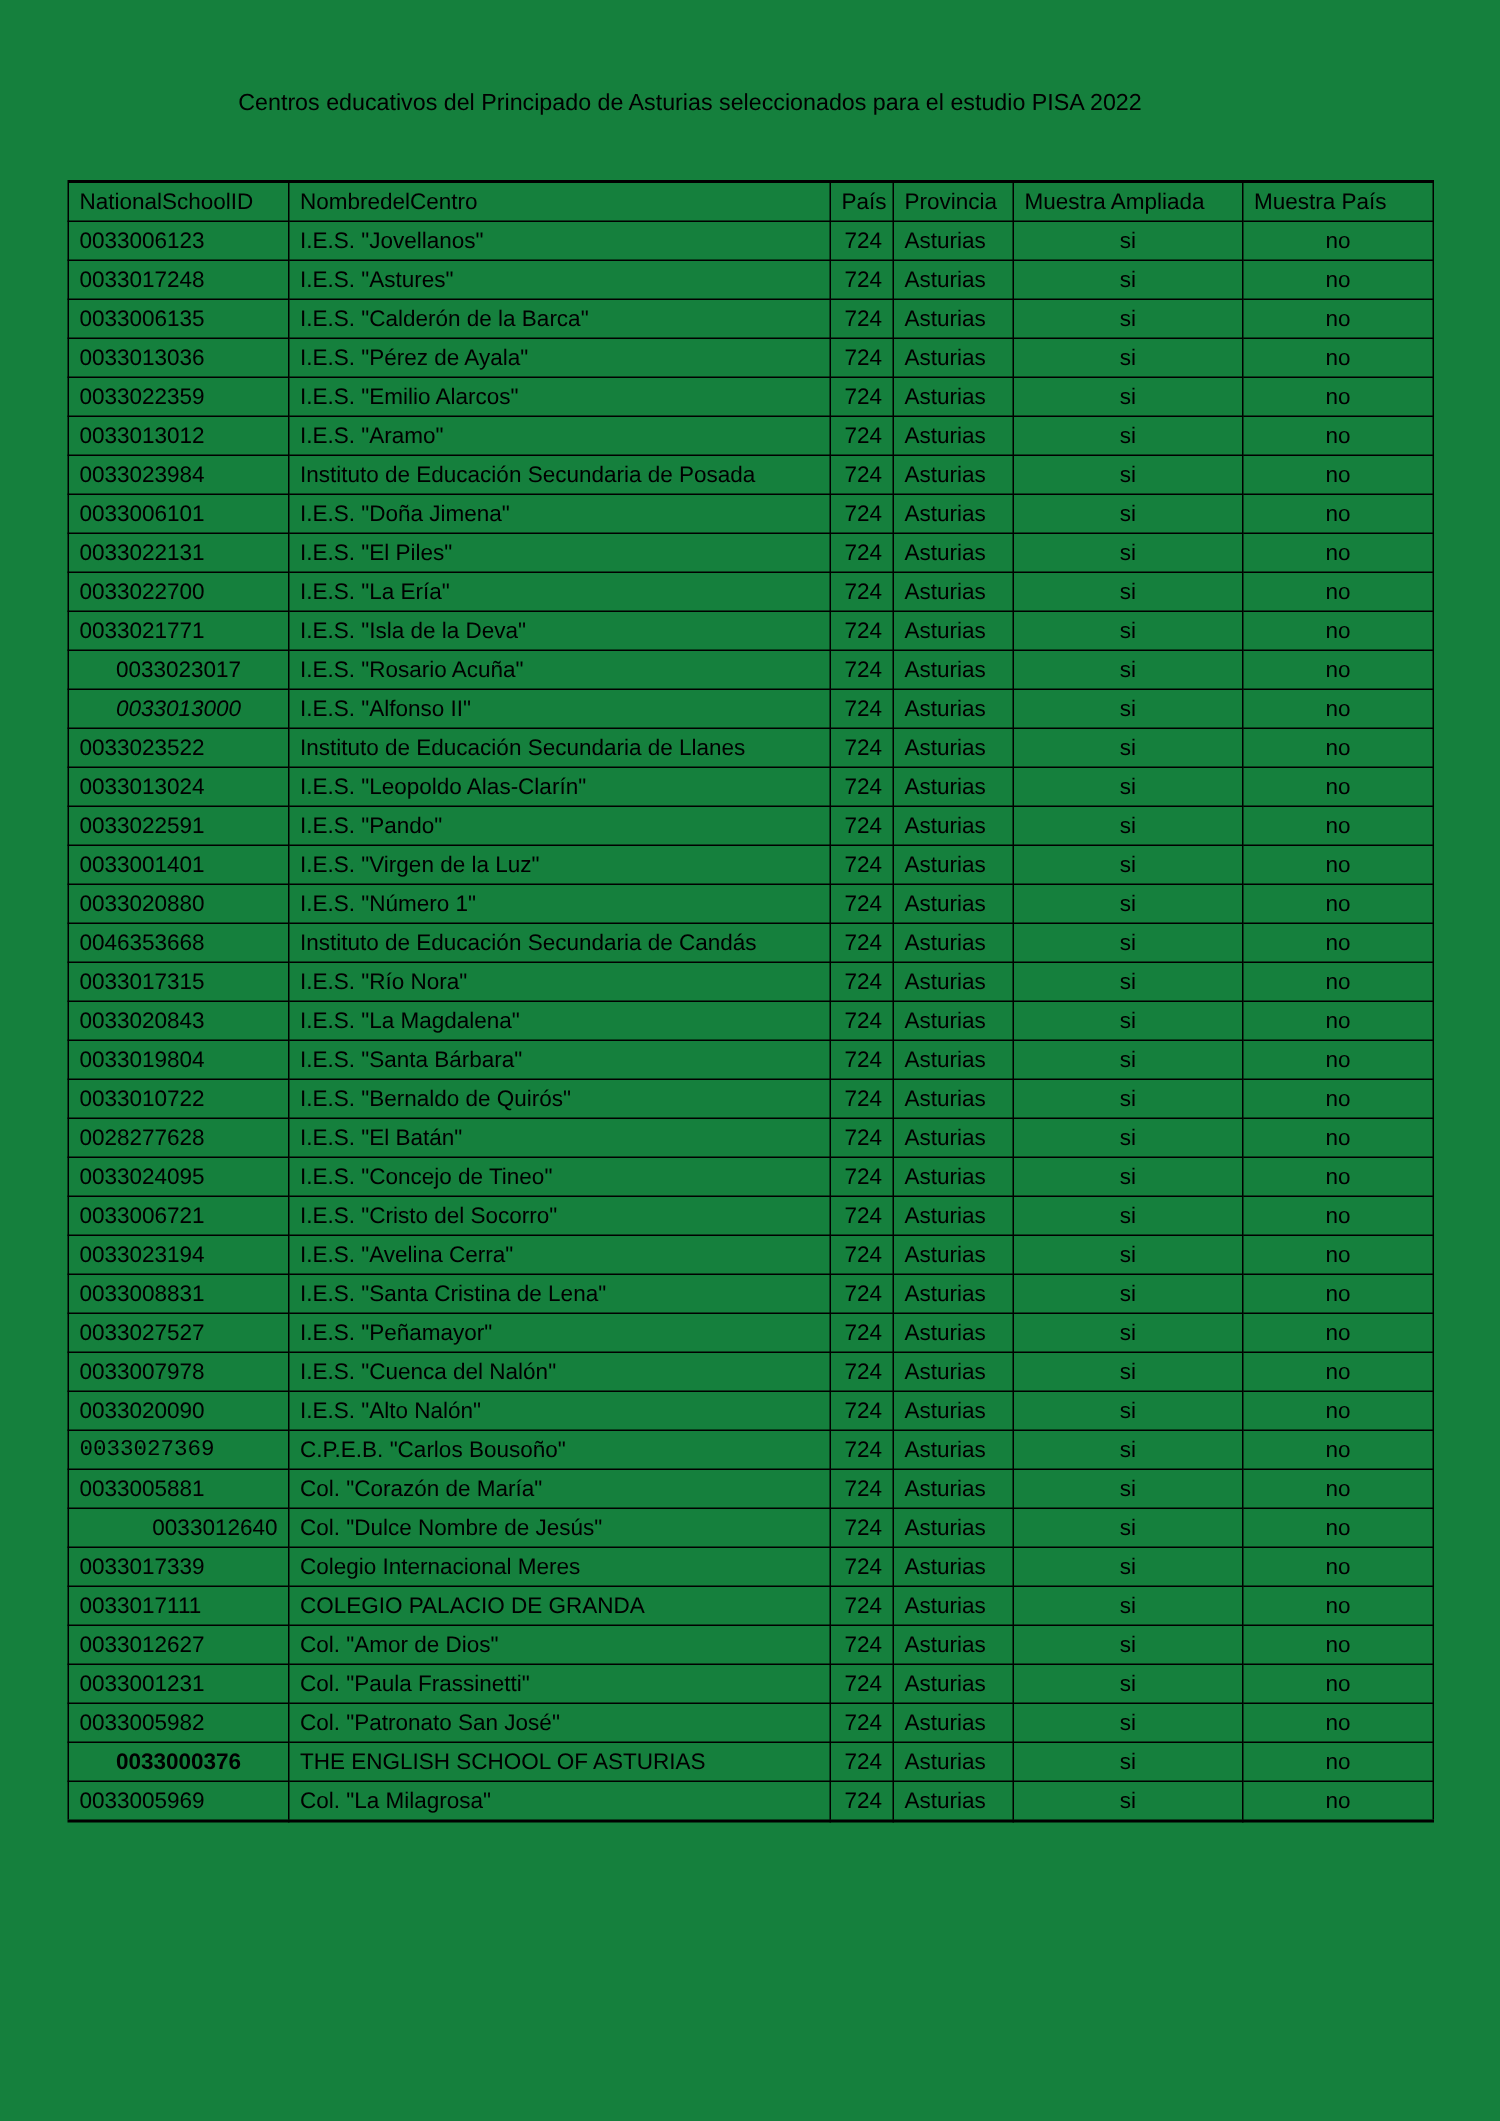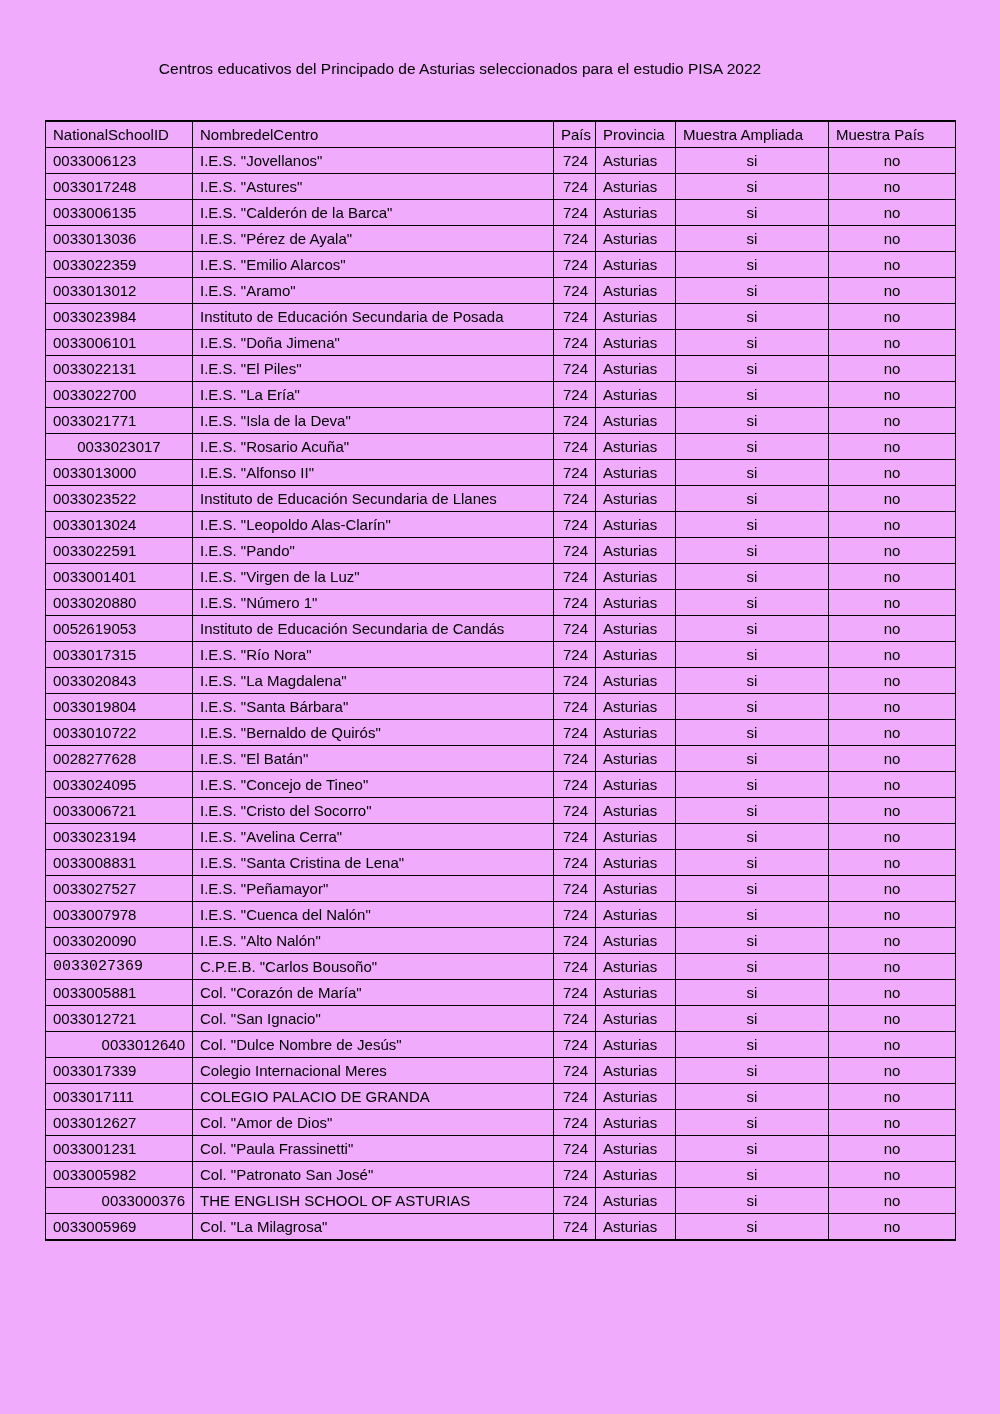--- a/index.html
+++ b/index.html
@@ -1,20 +1,20 @@
 <!DOCTYPE html>
 <html><head>
 <meta charset="utf-8">
 <style>
   html, body { margin: 0; padding: 0; background: #ffffff; }
   .page {
     position: relative;
     width: 1000px;
     height: 1414px;
-    background: #f0abfc;
+    background: #15803d;
     font-family: "Liberation Sans", sans-serif;
     color: #000000;
     overflow: hidden;
   }
   .doc-title {
     position: absolute;
     top: 59px;
     left: 0;
     width: 920px;
     text-align: center;
@@ -171,21 +171,21 @@
         </tr>
         <tr>
           <td style="text-align: center;">0033023017</td>
           <td style="text-align: left;">I.E.S. "Rosario Acuña"</td>
           <td style="text-align: right;">724</td>
           <td style="text-align: left;">Asturias</td>
           <td style="text-align: center;">si</td>
           <td style="text-align: center;">no</td>
         </tr>
         <tr>
-          <td style="text-align: left;">0033013000</td>
+          <td style="text-align: center; font-style: italic;">0033013000</td>
           <td style="text-align: left;">I.E.S. "Alfonso II"</td>
           <td style="text-align: right;">724</td>
           <td style="text-align: left;">Asturias</td>
           <td style="text-align: center;">si</td>
           <td style="text-align: center;">no</td>
         </tr>
         <tr>
           <td style="text-align: left;">0033023522</td>
           <td style="text-align: left;">Instituto de Educación Secundaria de Llanes</td>
           <td style="text-align: right;">724</td>
@@ -219,21 +219,21 @@
         </tr>
         <tr>
           <td style="text-align: left;">0033020880</td>
           <td style="text-align: left;">I.E.S. "Número 1"</td>
           <td style="text-align: right;">724</td>
           <td style="text-align: left;">Asturias</td>
           <td style="text-align: center;">si</td>
           <td style="text-align: center;">no</td>
         </tr>
         <tr>
-          <td style="text-align: left;">0052619053</td>
+          <td style="text-align: left;">0046353668</td>
           <td style="text-align: left;">Instituto de Educación Secundaria de Candás</td>
           <td style="text-align: right;">724</td>
           <td style="text-align: left;">Asturias</td>
           <td style="text-align: center;">si</td>
           <td style="text-align: center;">no</td>
         </tr>
         <tr>
           <td style="text-align: left;">0033017315</td>
           <td style="text-align: left;">I.E.S. "Río Nora"</td>
           <td style="text-align: right;">724</td>
@@ -339,28 +339,20 @@
         </tr>
         <tr>
           <td style="text-align: left;">0033005881</td>
           <td style="text-align: left;">Col. "Corazón de María"</td>
           <td style="text-align: right;">724</td>
           <td style="text-align: left;">Asturias</td>
           <td style="text-align: center;">si</td>
           <td style="text-align: center;">no</td>
         </tr>
         <tr>
-          <td style="text-align: left;">0033012721</td>
-          <td style="text-align: left;">Col. "San Ignacio"</td>
-          <td style="text-align: right;">724</td>
-          <td style="text-align: left;">Asturias</td>
-          <td style="text-align: center;">si</td>
-          <td style="text-align: center;">no</td>
-        </tr>
-        <tr>
           <td style="text-align: right;">0033012640</td>
           <td style="text-align: left;">Col. "Dulce Nombre de Jesús"</td>
           <td style="text-align: right;">724</td>
           <td style="text-align: left;">Asturias</td>
           <td style="text-align: center;">si</td>
           <td style="text-align: center;">no</td>
         </tr>
         <tr>
           <td style="text-align: left; margin-left: 47px;">0033017339</td>
           <td style="text-align: left;">Colegio Internacional Meres</td>
@@ -395,21 +387,21 @@
         </tr>
         <tr>
           <td style="text-align: left;">0033005982</td>
           <td style="text-align: left;">Col. "Patronato San José"</td>
           <td style="text-align: right;">724</td>
           <td style="text-align: left;">Asturias</td>
           <td style="text-align: center;">si</td>
           <td style="text-align: center;">no</td>
         </tr>
         <tr>
-          <td style="text-align: right;">0033000376</td>
+          <td style="text-align: center; font-weight: bold;">0033000376</td>
           <td style="text-align: left;">THE ENGLISH SCHOOL OF ASTURIAS</td>
           <td style="text-align: right;">724</td>
           <td style="text-align: left;">Asturias</td>
           <td style="text-align: center;">si</td>
           <td style="text-align: center;">no</td>
         </tr>
         <tr>
           <td style="text-align: left;">0033005969</td>
           <td style="text-align: left;">Col. "La Milagrosa"</td>
           <td style="text-align: right;">724</td>

